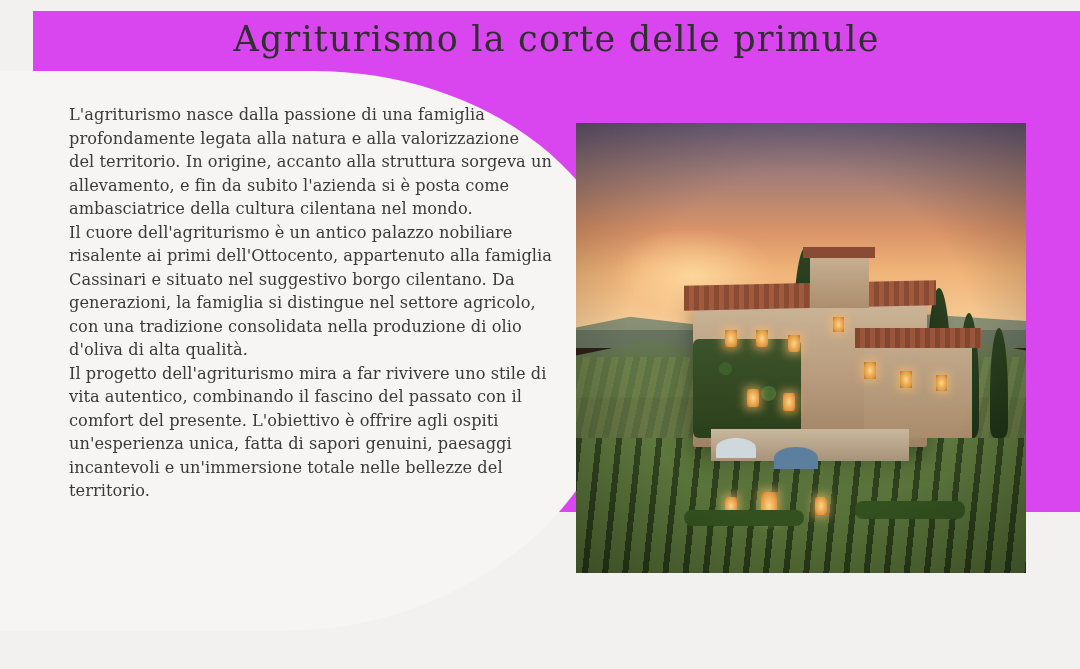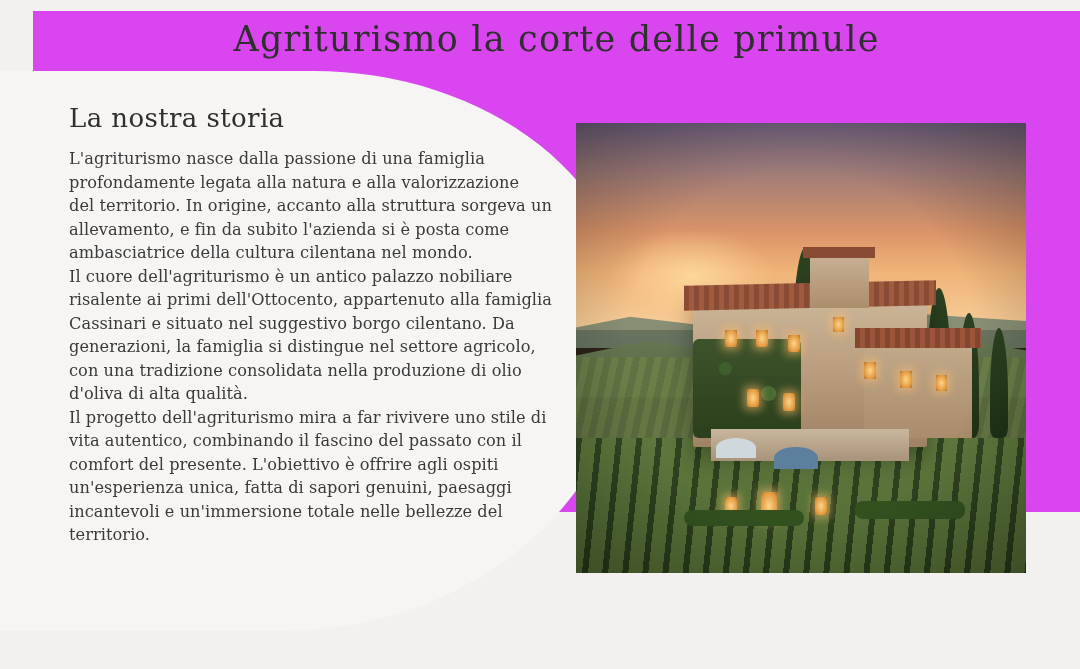--- a/index.html
+++ b/index.html
@@ -206,21 +206,20 @@
 <div class="page">
   <div class="card">
 
     <div class="swoosh"></div>
 
     <div class="title">Agriturismo la corte delle primule</div>
 
     <div class="content">
 
       <div class="text-col">
-        <h2 class="section-heading">La nostra storia</h2>
         <div class="body-text">L'agriturismo nasce dalla passione di una famiglia
 profondamente legata alla natura e alla valorizzazione
 del territorio. In origine, accanto alla struttura sorgeva un
 allevamento, e fin da subito l'azienda si è posta come
 ambasciatrice della cultura cilentana nel mondo.
 Il cuore dell'agriturismo è un antico palazzo nobiliare
 risalente ai primi dell'Ottocento, appartenuto alla famiglia
 Cassinari e situato nel suggestivo borgo cilentano. Da
 generazioni, la famiglia si distingue nel settore agricolo,
 con una tradizione consolidata nella produzione di olio

